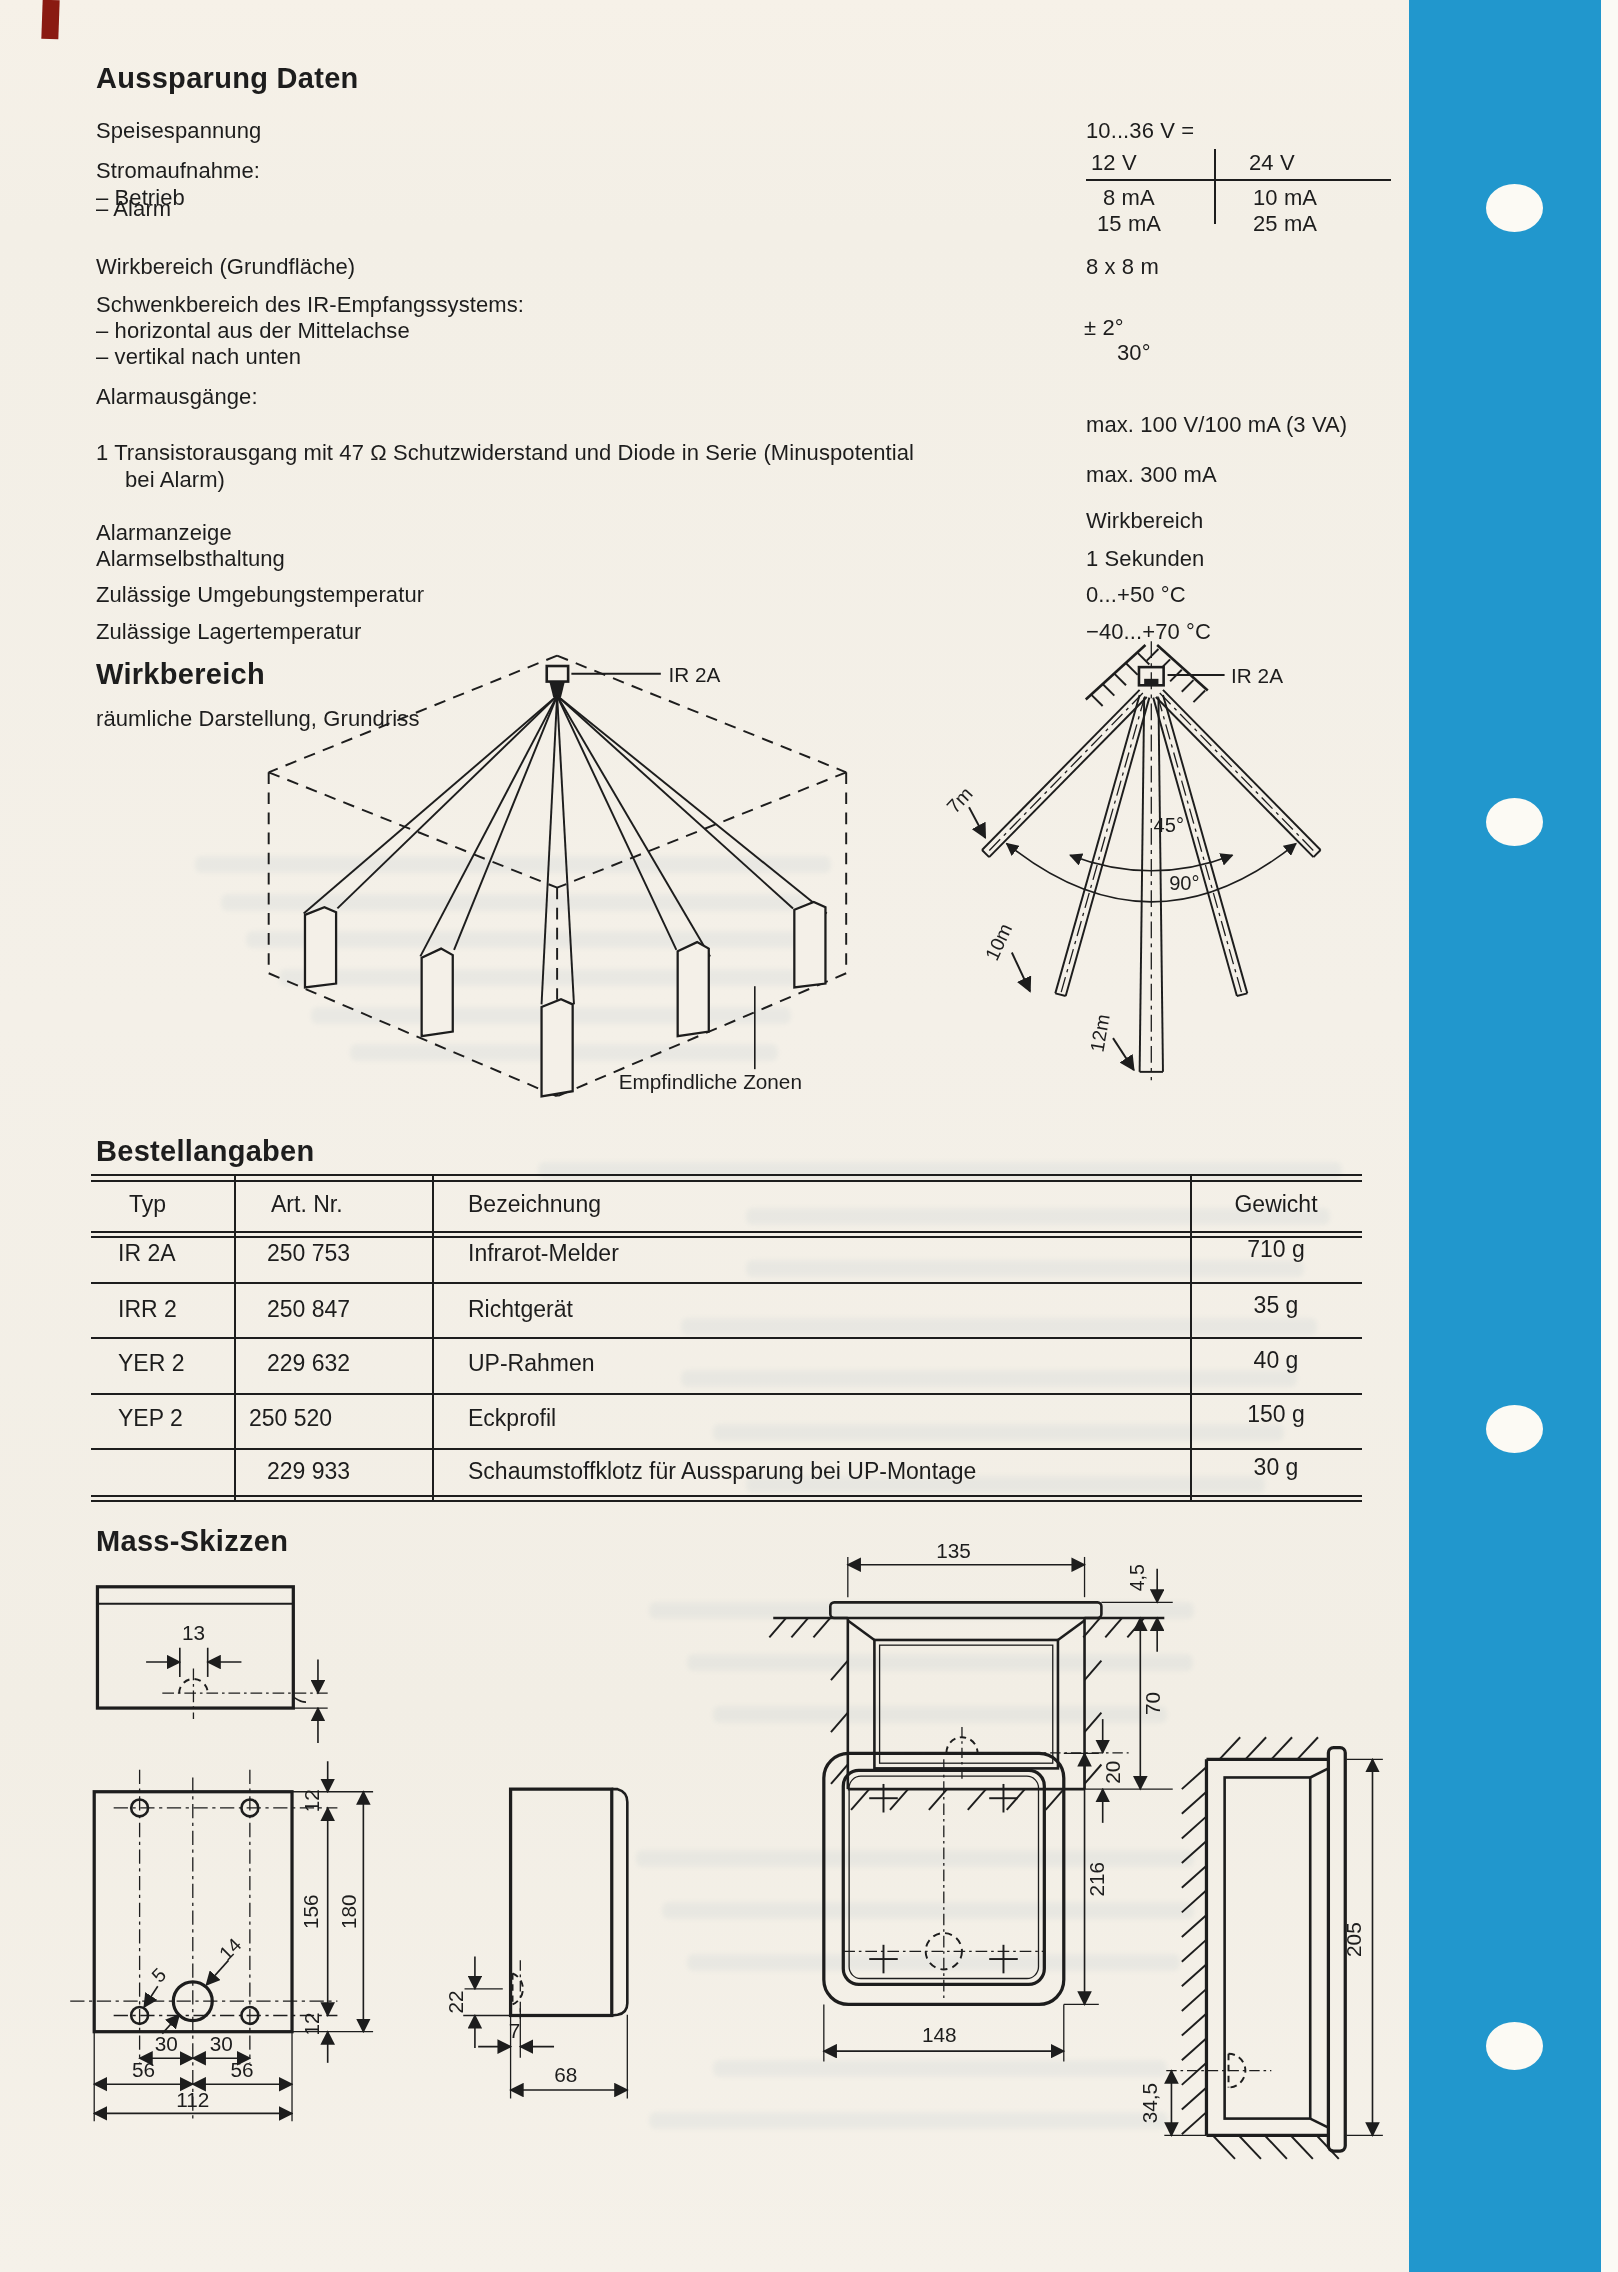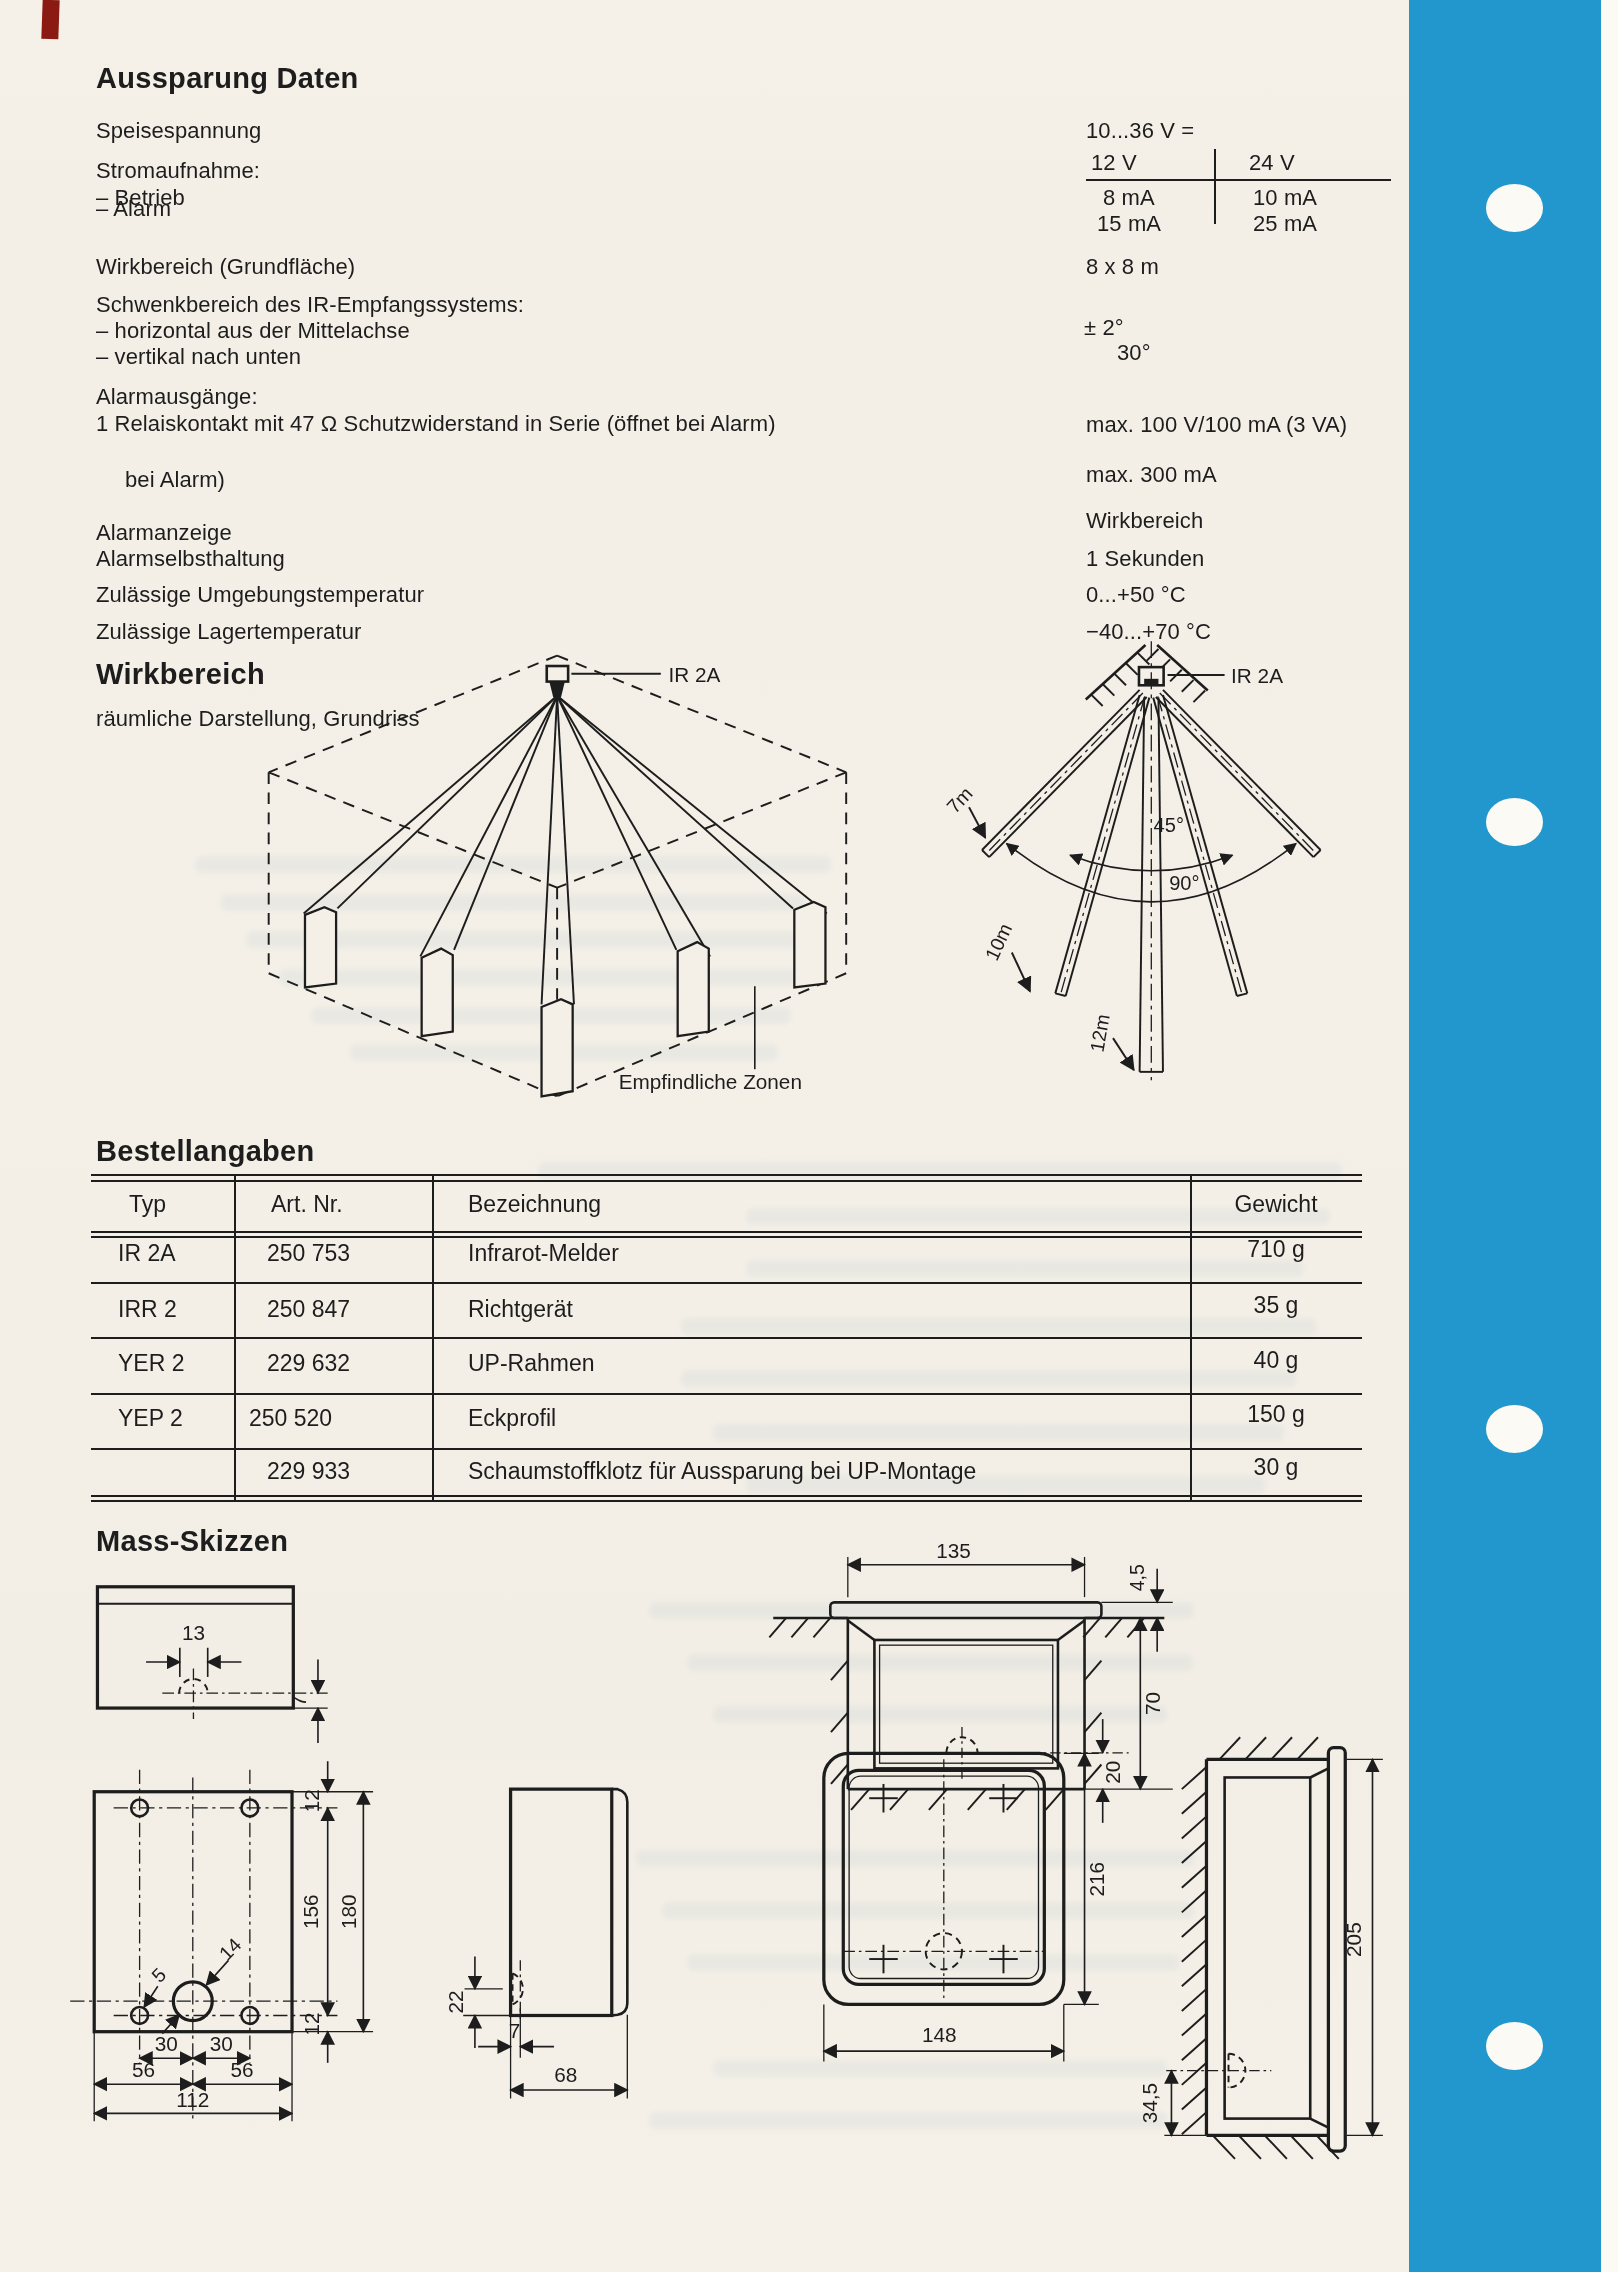--- a/index.html
+++ b/index.html
@@ -73,22 +73,22 @@
   <div class="lbl" style="left:96px;top:254px">Wirkbereich (Grundfläche)</div>
   <div class="val" style="left:1086px;top:254px">8 x 8 m</div>
 
   <div class="lbl" style="left:96px;top:292px">Schwenkbereich des IR-Empfangssystems:</div>
   <div class="lbl" style="left:96px;top:318px">–  horizontal aus der Mittelachse</div>
   <div class="val" style="left:1084px;top:315px">± 2°</div>
   <div class="lbl" style="left:96px;top:344px">–  vertikal nach unten</div>
   <div class="val" style="left:1117px;top:340px">30°</div>
 
   <div class="lbl" style="left:96px;top:384px">Alarmausgänge:</div>
-  <div class="lbl" style="left:96px;top:411px">1  Relaiskontakt mit 47 Ω  Schutzwiderstand in Serie (öffnet bei Alarm)</div>
   <div class="val" style="left:1086px;top:412px">max. 100 V/100 mA (3 VA)</div>
+  <div class="lbl" style="left:96px;top:440px">1  Transistorausgang mit 47 Ω  Schutzwiderstand und Diode in Serie (Minuspotential</div>
   <div class="lbl" style="left:125px;top:467px">bei Alarm)</div>
   <div class="val" style="left:1086px;top:462px">max. 300 mA</div>
 
   <div class="lbl" style="left:96px;top:520px">Alarmanzeige</div>
   <div class="val" style="left:1086px;top:508px">Wirkbereich</div>
 
   <div class="lbl" style="left:96px;top:546px">Alarmselbsthaltung</div>
   <div class="val" style="left:1086px;top:546px">1 Sekunden</div>
 
   <div class="lbl" style="left:96px;top:582px">Zulässige Umgebungstemperatur</div>

